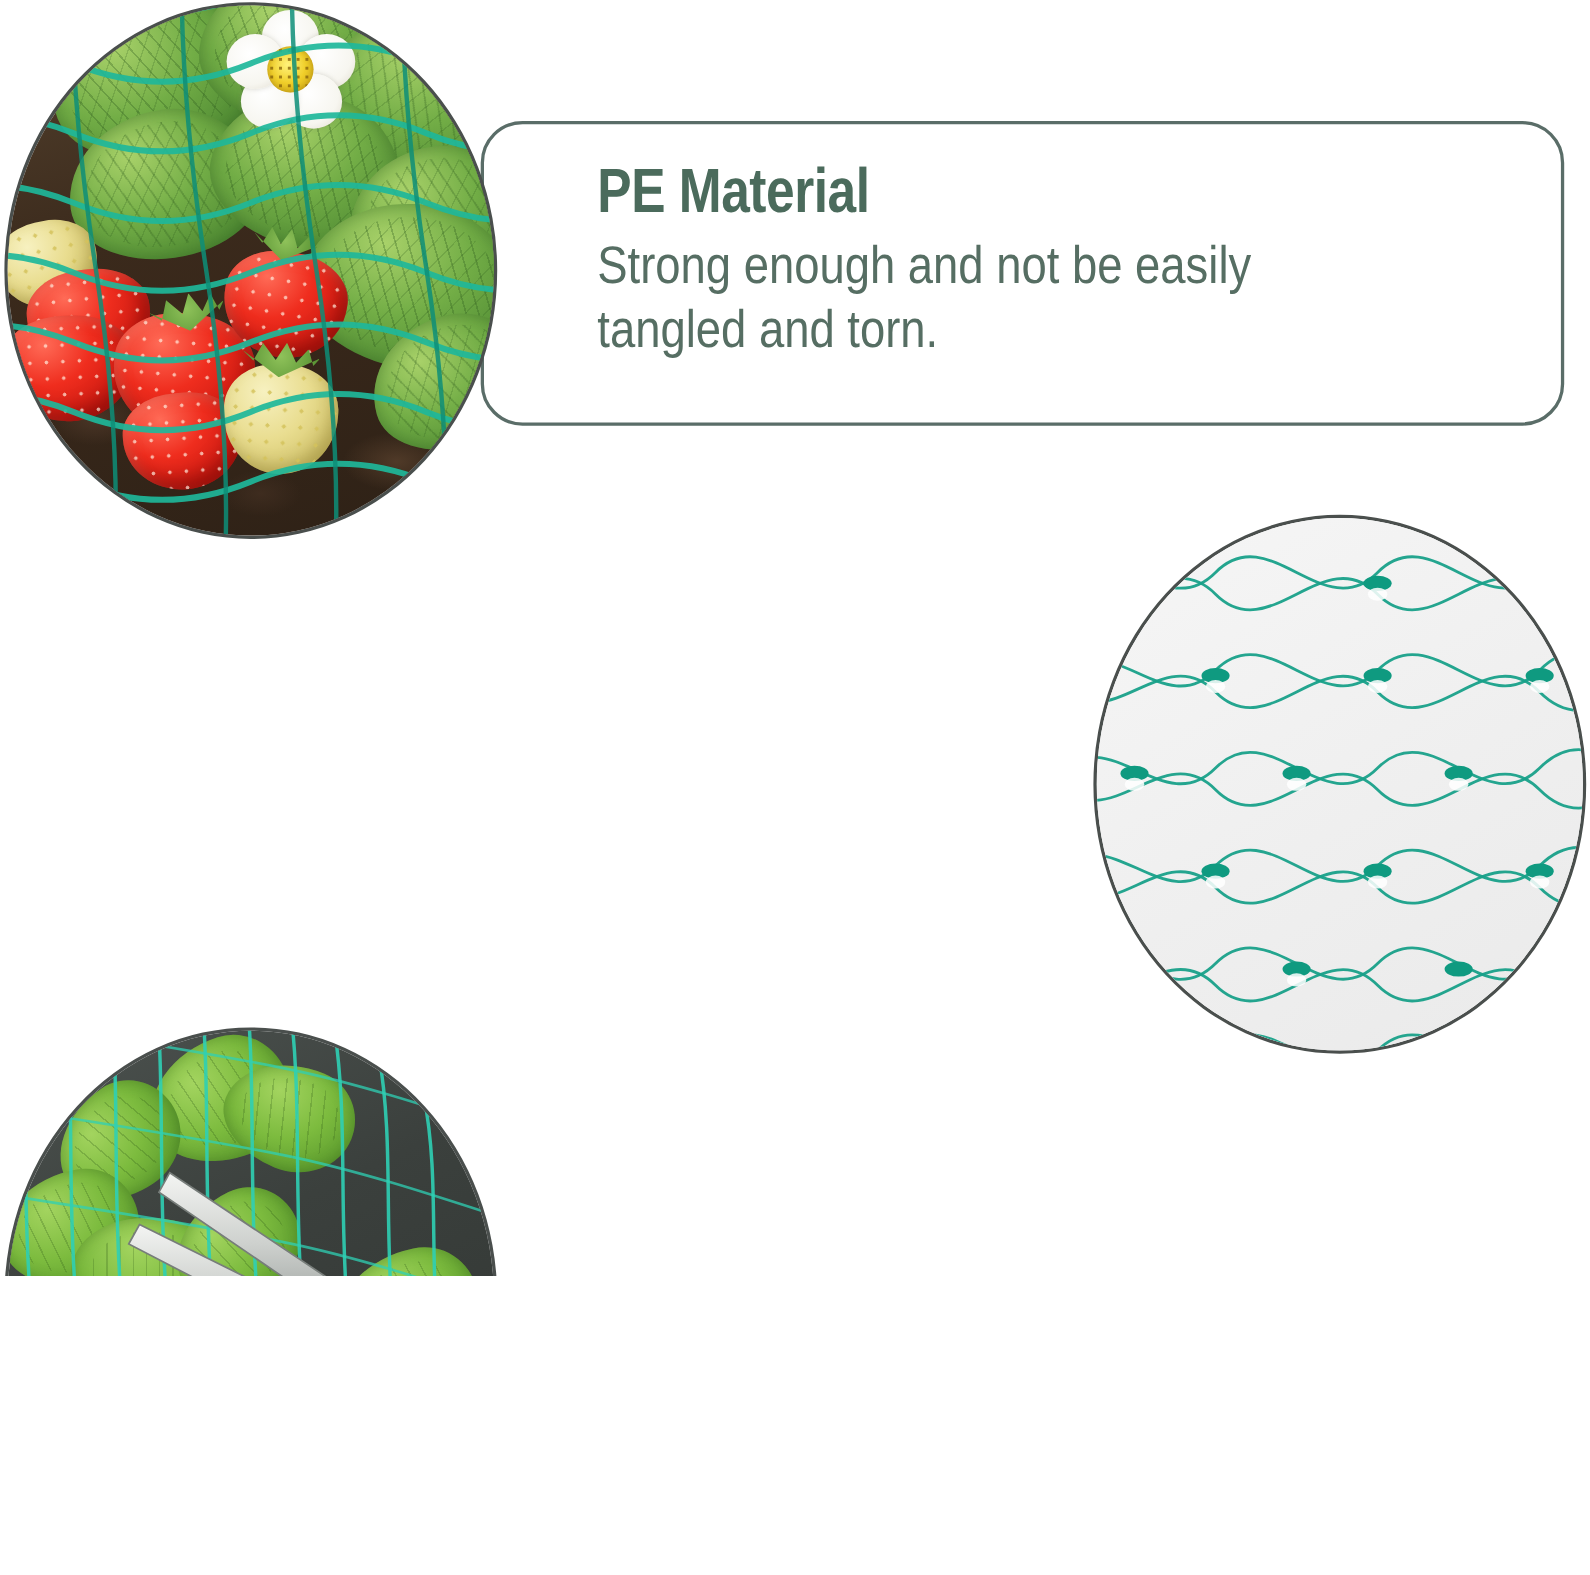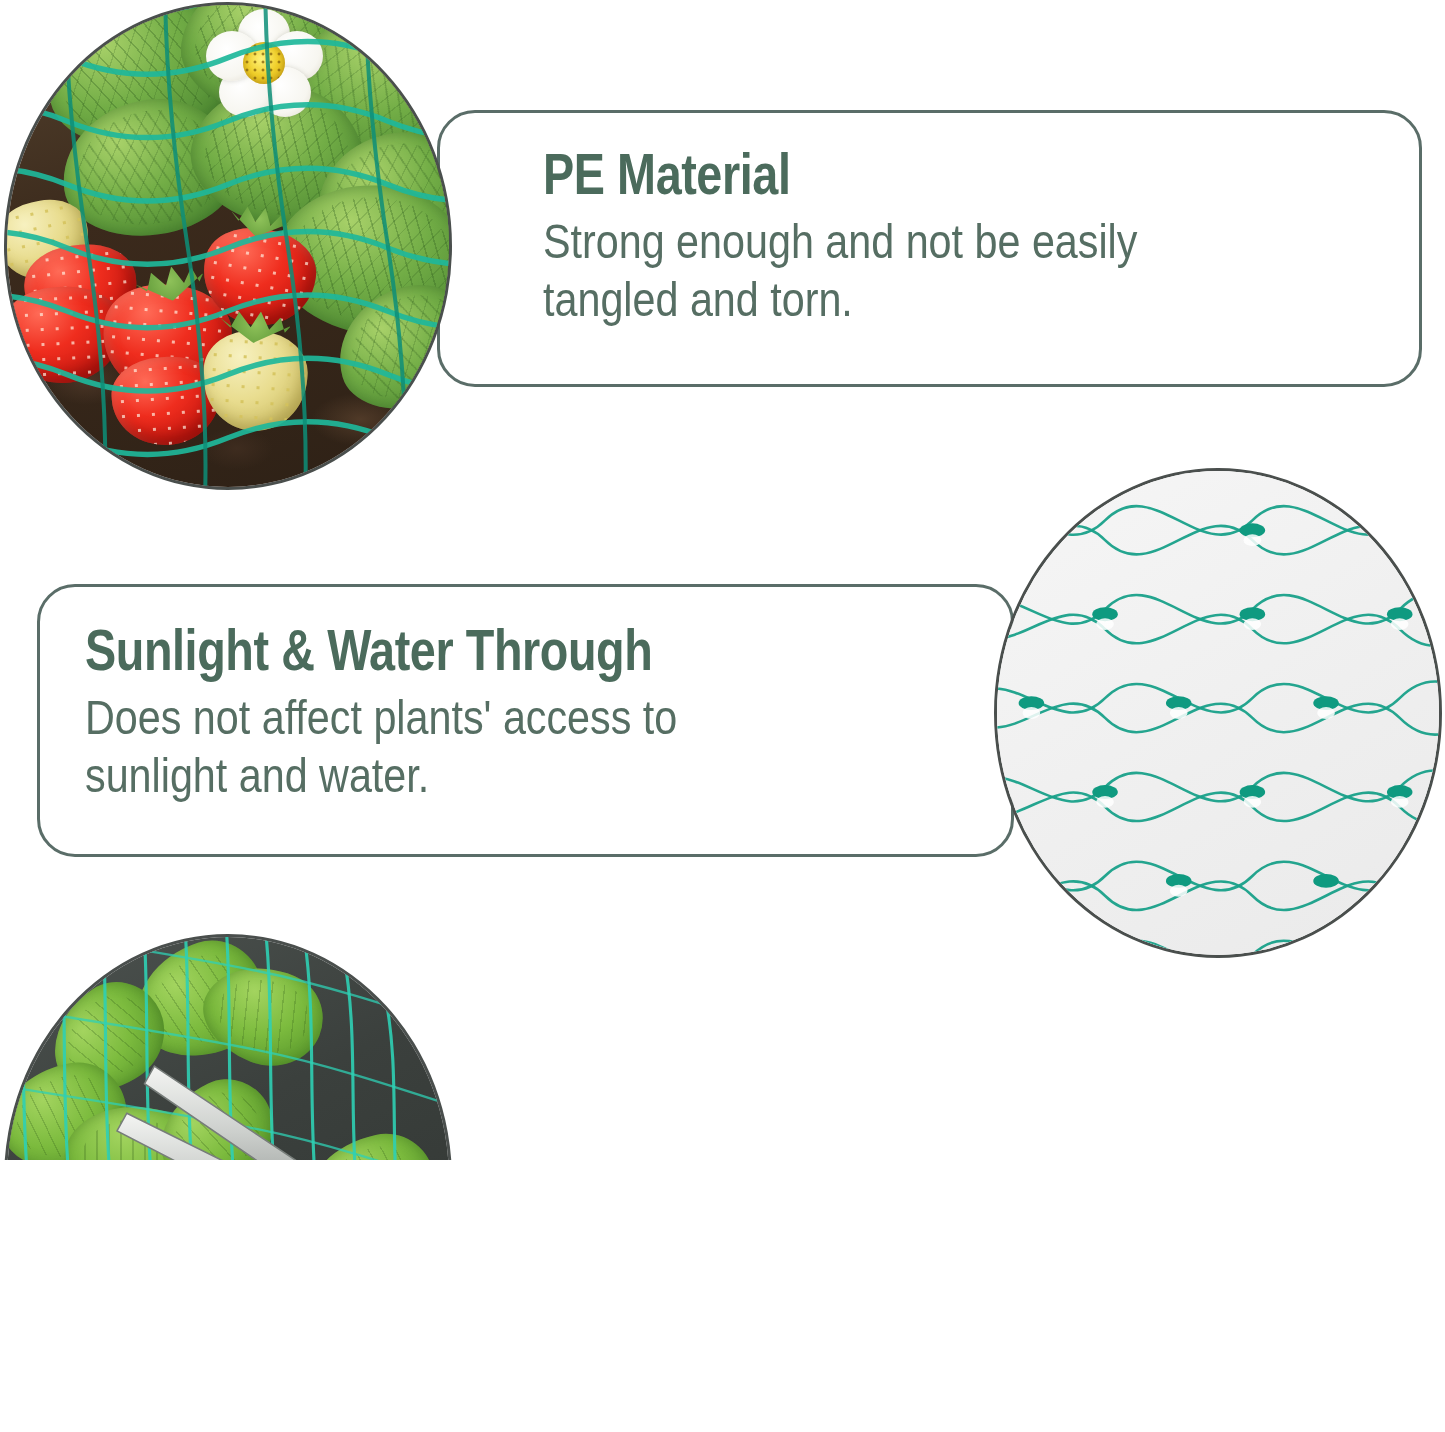--- a/index.html
+++ b/index.html
@@ -191,29 +191,20 @@
   <div class="feature-card card-1">
     <div class="card-text">
       <div class="feature-title">PE Material</div>
       <div class="feature-desc">
         <span class="line">Strong enough and not be easily</span>
         <span class="line">tangled and torn.</span>
       </div>
     </div>
   </div>
 
-  <div class="feature-card card-2">
-    <div class="card-text">
-      <div class="feature-title">Sunlight &amp; Water Through</div>
-      <div class="feature-desc">
-        <span class="line">Does not affect plants' access to</span>
-        <span class="line">sunlight and water.</span>
-      </div>
-    </div>
-  </div>
 
 
   <div class="photo-circle circle-strawberry">
     <div class="photo-inner">
       <div class="soil-bg"></div>
 
       <div class="leaf" style="left:38px;  top:-12px; width:190px; height:150px; transform:rotate(-14deg);"></div>
       <div class="leaf" style="left:175px; top:-30px; width:175px; height:140px; transform:rotate(8deg);"></div>
       <div class="leaf" style="left:285px; top:10px;  width:185px; height:150px; transform:rotate(20deg);"></div>
       <div class="leaf" style="left:55px;  top:95px;  width:175px; height:135px; transform:rotate(-8deg);"></div>

